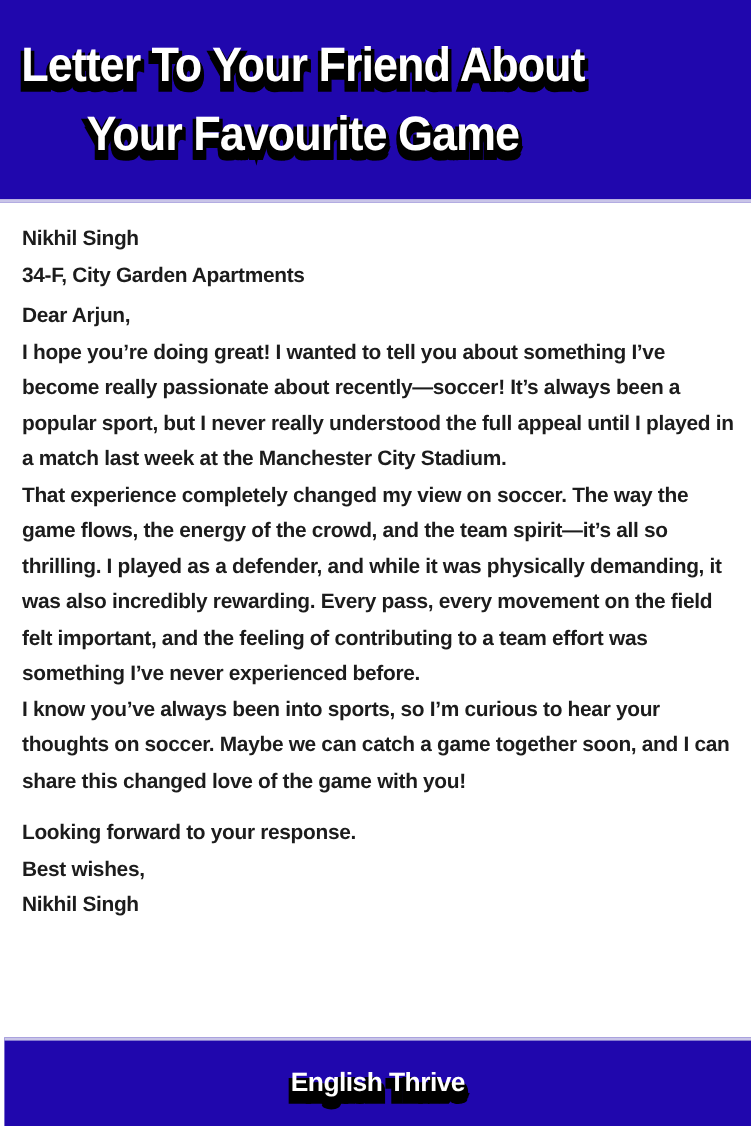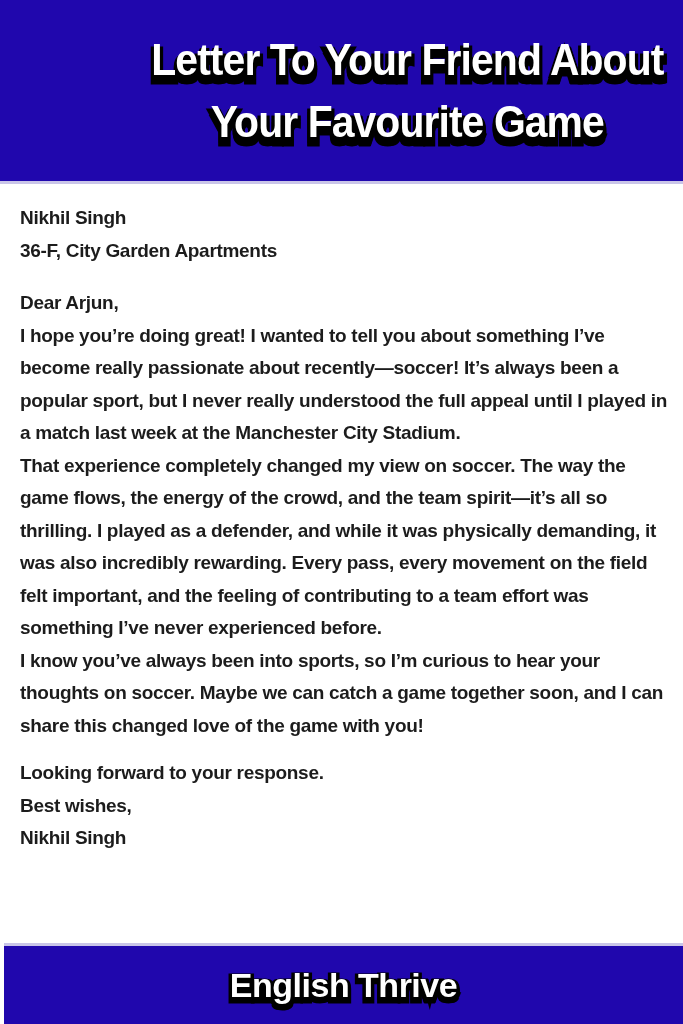--- a/index.html
+++ b/index.html
@@ -17,21 +17,21 @@
 
   
   .header-band {
     height: 184px;
     box-sizing: border-box;
     background: var(--accent, #2007AD);
     border-bottom: 3px solid var(--divider, #c9c5e8);
     display: flex;
     flex-direction: column;
     justify-content: center;
-    align-items: flex-end;
+    align-items: flex-start;
     flex: 0 0 auto;
   }
   .title-wrap {
     transform: scaleX(0.93);
     transform-origin: center;
     text-align: center;
   }
   .title-line {
     font-size: 44px;
     font-weight: 700;
@@ -69,38 +69,38 @@
   .letter-content {
     flex: 1 1 auto;
     overflow: hidden;
     padding: 18px 4px 0 20px;
     color: var(--text, #1c1c1c);
     font-size: 19px;
     font-weight: 700;
     line-height: 32.5px;
     letter-spacing: -0.3px;
   }
-  .body-block   { margin-top: 20px; }
+  .body-block   { margin-top: 5px; }
   .closing-line { margin-top: 15px; }
   .signoff-block{ }
 
   
   .footer-band {
     height: 81px;
     box-sizing: border-box;
     flex: 0 0 auto;
     margin-left: 4px;
     background: var(--accent, #2007AD);
     border-top: 3px solid var(--divider, #c9c5e8);
     display: flex;
     justify-content: center;
     align-items: center;
   }
   .brand-text {
-    font-size: 34px;
+    font-size: 24px;
     font-weight: 700;
     line-height: 44px;
     letter-spacing: -0.5px;
   }
 </style>
 </head>
 <body>
 
 <div class="page">
 
@@ -112,21 +112,21 @@
       <div class="title-line">
         <span class="outlined" data-text="Your Favourite Game">Your Favourite Game</span>
       </div>
     </div>
   </header>
 
   <main class="letter-content">
 
     <div class="sender-block">
       <div>Nikhil Singh</div>
-      <div>36-F, City Garden Apartments</div>
+      <div>34-F, City Garden Apartments</div>
     </div>
 
     <div class="body-block">
       <div>Dear Arjun,</div>
       <div>I hope you’re doing great! I wanted to tell you about something I’ve become really passionate about recently—soccer! It’s always been a popular sport, but I never really understood the full appeal until I played in a match last week at the Manchester City Stadium.</div>
       <div>That experience completely changed my view on soccer. The way the game flows, the energy of the crowd, and the team spirit—it’s all so thrilling. I played as a defender, and while it was physically demanding, it was also incredibly rewarding. Every pass, every movement on the field felt important, and the feeling of contributing to a team effort was something I’ve never experienced before.</div>
       <div>I know you’ve always been into sports, so I’m curious to hear your thoughts on soccer. Maybe we can catch a game together soon, and I can share this changed love of the game with you!</div>
     </div>
 
     <div class="closing-line">Looking forward to your response.</div>

